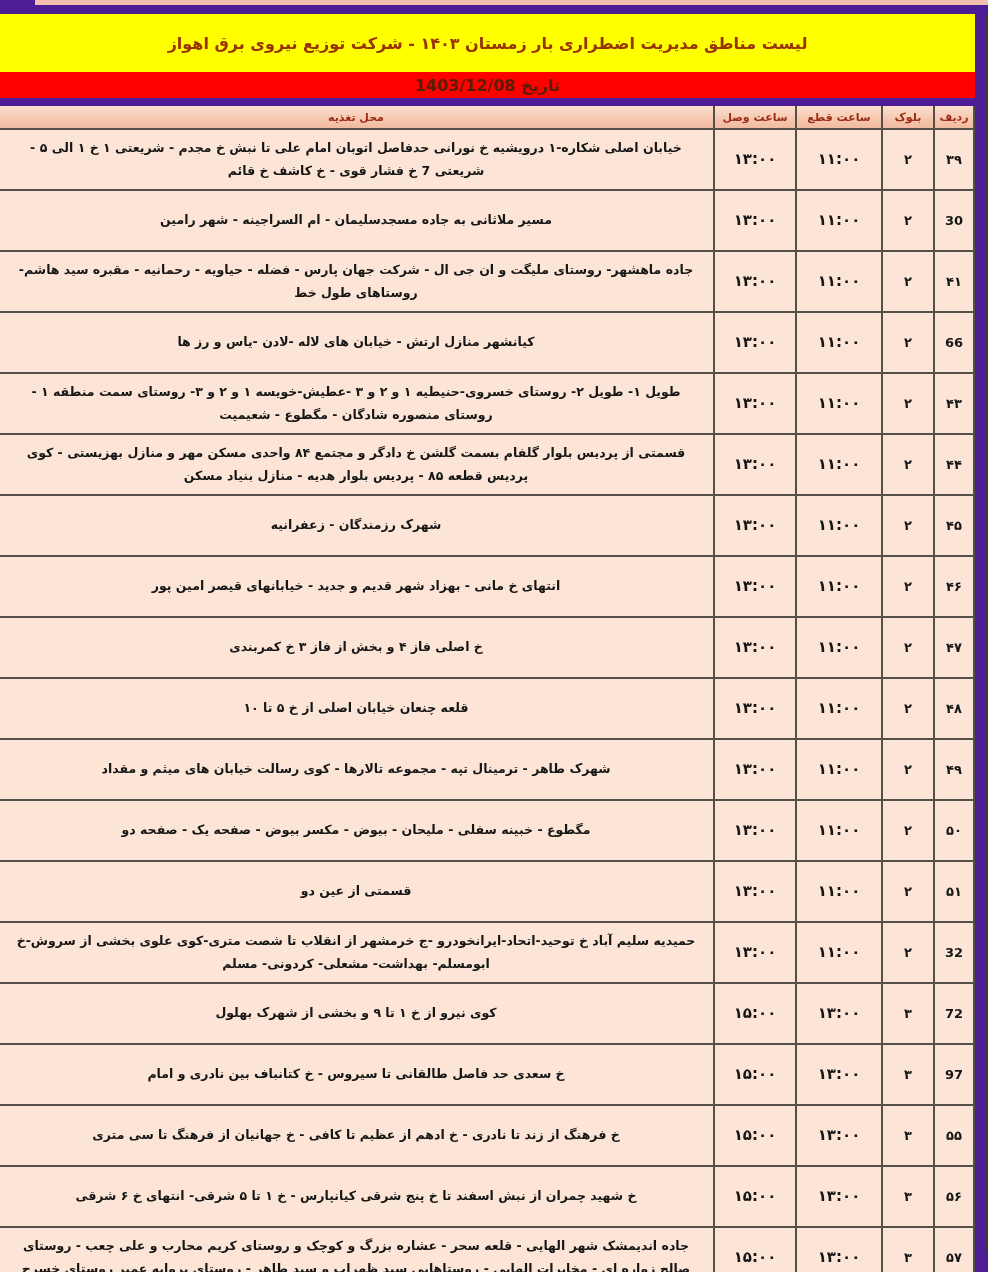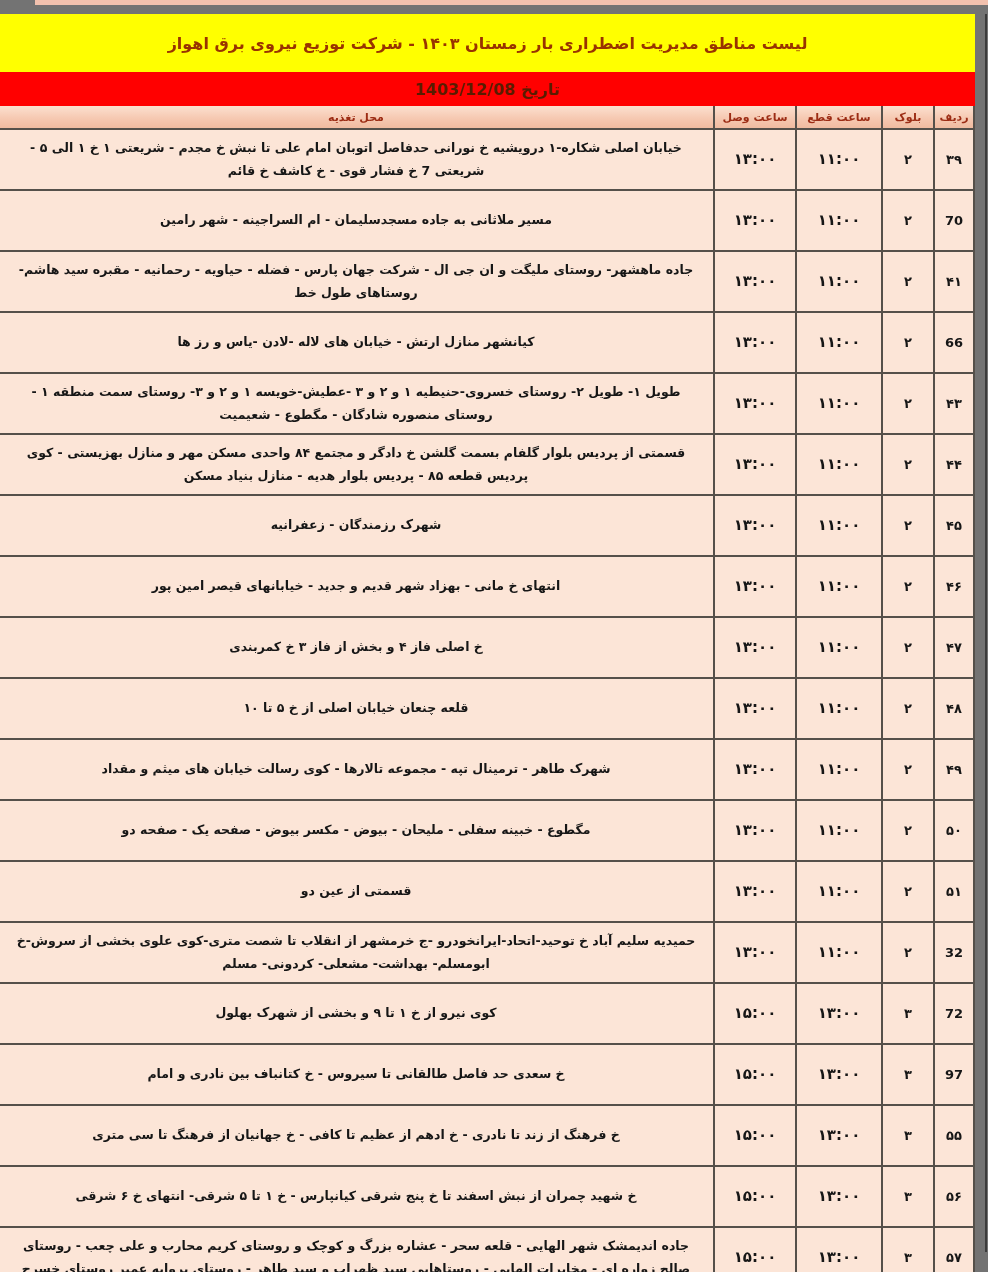--- a/index.html
+++ b/index.html
@@ -3,40 +3,40 @@
 <meta charset="utf-8">
 <style>
   html,body{margin:0;padding:0;background:#ffffff;}
   body{
     width:988px;height:1272px;
     font-family:"DejaVu Sans", sans-serif;
     direction:rtl;
     position:relative;
     overflow:hidden;
   }
-  .page{position:absolute;inset:0;background:#737373;}
+  .page{position:absolute;inset:0;background:#4c1d95;}
 
   
   .top-strip{
     position:absolute;top:0;left:35px;right:0;height:5px;
     background:var(--cell-bg-dark,#f2c1ae);
   }
 
   
   .banner-title{
     position:absolute;top:14px;left:0;right:13px;height:58px;
     background:var(--banner-yellow,#ffff00);
     display:flex;align-items:center;justify-content:center;
     color:var(--title-text,#993300);
     font-weight:bold;font-size:16px;
   }
 
   
   .banner-date{
-    position:absolute;top:72px;left:0;right:13px;height:34px;
+    position:absolute;top:72px;left:0;right:13px;height:26px;
     background:var(--banner-red,#ff0000);
     display:flex;align-items:center;justify-content:center;
     color:var(--date-text,#581c00);
     font-weight:bold;font-size:16px;letter-spacing:.3px;
   }
 
   
   table.load-table{
     position:absolute;top:106px;right:13px;
     width:975px;
@@ -112,21 +112,21 @@
     <tbody id="rows-body">
   <tr>
     <td class="c-row">۳۹</td>
     <td class="c-block">۲</td>
     <td class="c-cut">۱۱:۰۰</td>
     <td class="c-reconnect">۱۳:۰۰</td>
     <td class="c-location">خیابان اصلی شکاره-۱ درویشیه خ نورانی حدفاصل اتوبان امام علی تا نبش خ مجدم - شریعتی ۱ خ ۱ الی ۵ - شریعتی 7 خ فشار قوی - خ کاشف خ قائم</td>
   </tr>
 
   <tr>
-    <td class="c-row">70</td>
+    <td class="c-row">30</td>
     <td class="c-block">۲</td>
     <td class="c-cut">۱۱:۰۰</td>
     <td class="c-reconnect">۱۳:۰۰</td>
     <td class="c-location">مسیر ملاثانی به جاده مسجدسلیمان - ام السراجینه - شهر رامین</td>
   </tr>
 
   <tr>
     <td class="c-row">۴۱</td>
     <td class="c-block">۲</td>
     <td class="c-cut">۱۱:۰۰</td>

